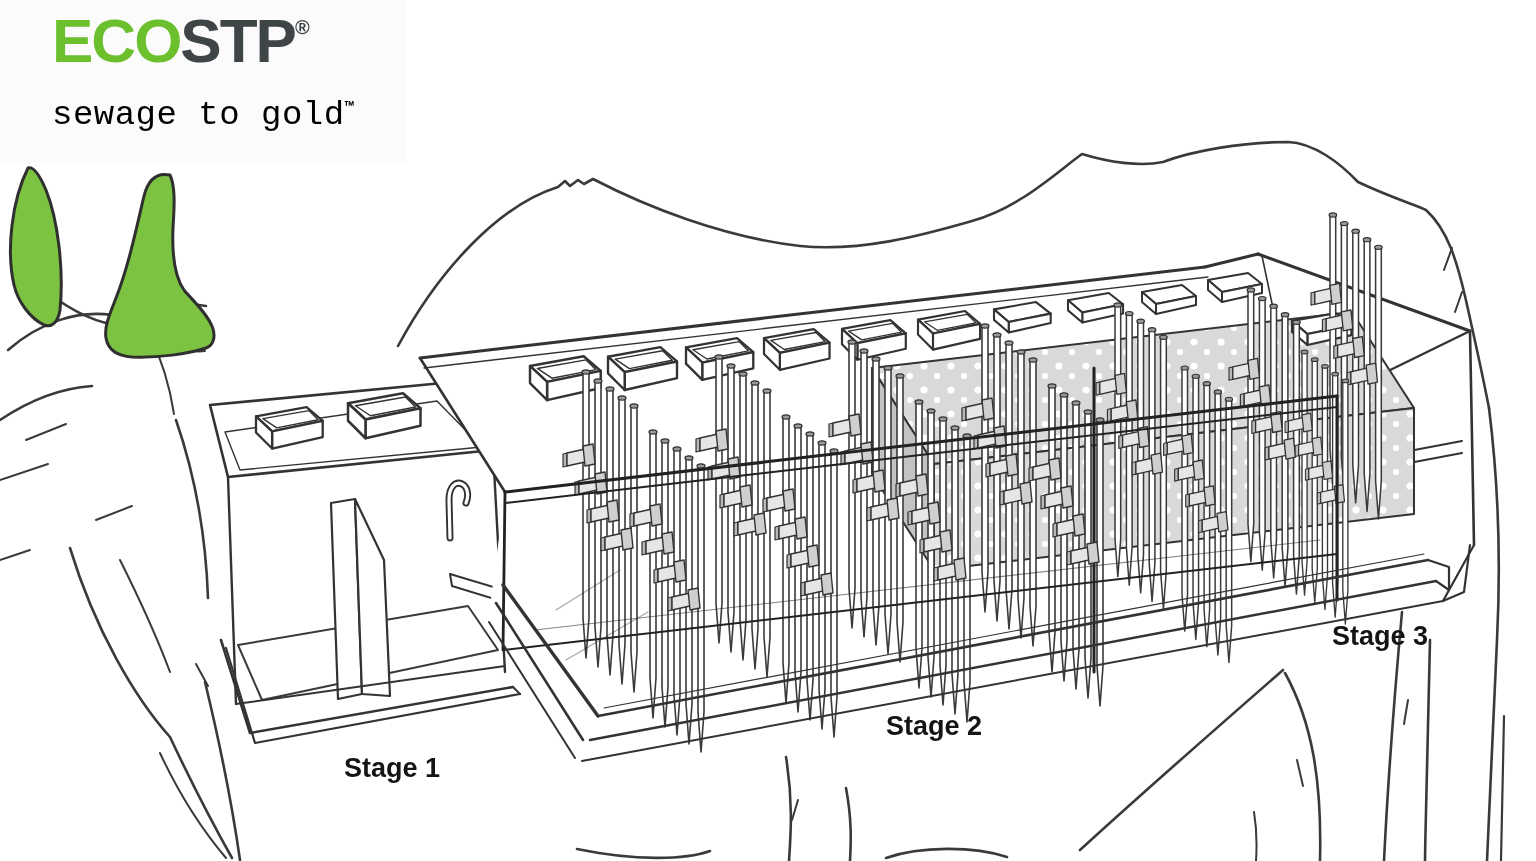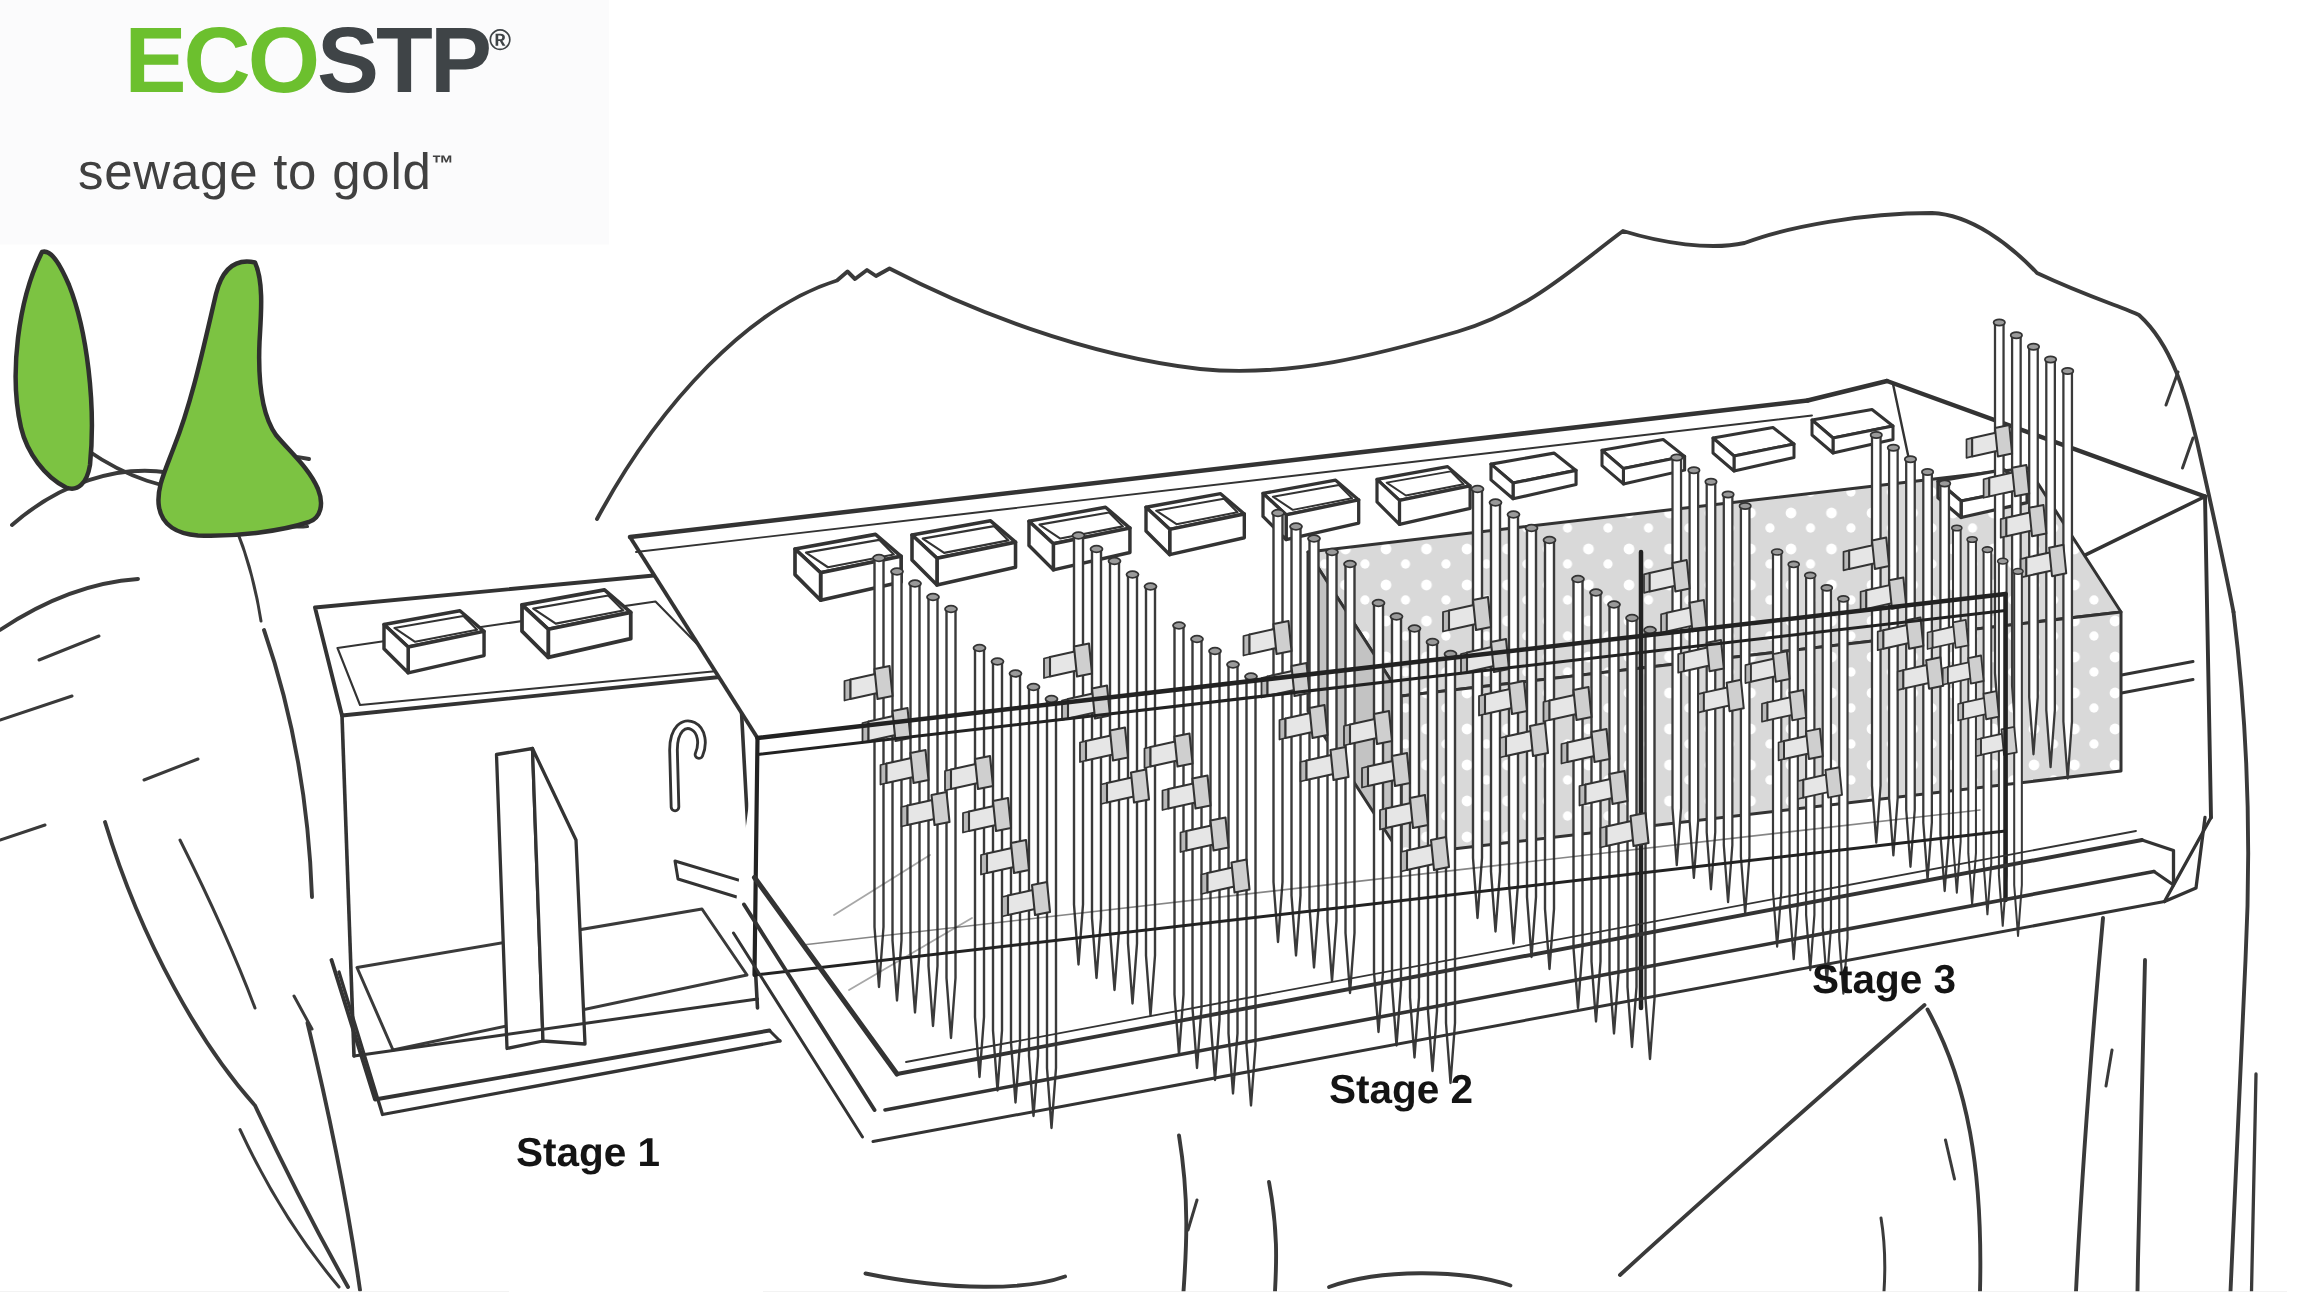--- a/index.html
+++ b/index.html
@@ -2,32 +2,32 @@
 <html><head>
 <meta charset="utf-8">
 <style>
   html,body{margin:0;padding:0;background:#e9e9e9;}
   #canvas{position:relative;width:1536px;height:861px;background:#ffffff;overflow:hidden;
           font-family:"Liberation Sans", sans-serif;}
   #art{position:absolute;inset:0;}
   
   #logo-panel{position:absolute;left:0;top:0;width:406px;height:163px;background:#fbfbfc;}
   #logo-line{position:absolute;left:52px;top:8px;white-space:nowrap;
-             font-weight:700;font-size:62px;letter-spacing:-2px;line-height:1.05;margin-left:31px;}
+             font-weight:700;font-size:62px;letter-spacing:-2px;line-height:1.05;}
   .brand-green{color:#6CC02E;}
   .brand-dark{color:#3F4447;}
   #reg-mark{font-size:20px;vertical-align:28px;letter-spacing:0;color:#3F4447;font-weight:700;}
   #tagline-line{position:absolute;left:52px;top:96px;white-space:nowrap;
-                font-size:34px;color:#404040;font-weight:400;letter-spacing:.5px;}
+                font-size:34px;color:#000000;font-weight:400;letter-spacing:.5px;font-family:Liberation Mono, monospace;}
   #tm-mark{font-size:15px;vertical-align:12px;font-weight:700;}
   
   .stage-label{position:absolute;font-weight:700;font-size:27px;color:#141414;white-space:nowrap;}
   #stage-label-1{left:344px;top:753px;}
   #stage-label-2{left:886px;top:711px;text-align:right;}
-  #stage-label-3{left:1208px;top:621px;margin-top:17px;}
+  #stage-label-3{left:1332px;top:621px;}
 </style>
 </head>
 <body>
 
 <div id="canvas">
 
   <svg id="art" viewBox="0 0 1536 861">
     <defs>
       <pattern id="dots" width="27" height="24" patternUnits="userSpaceOnUse">
         <rect width="27" height="24" fill="#d9d9d9"></rect>

